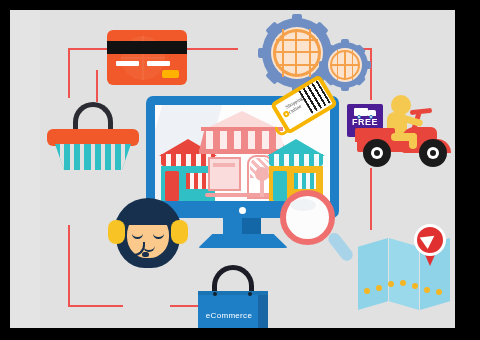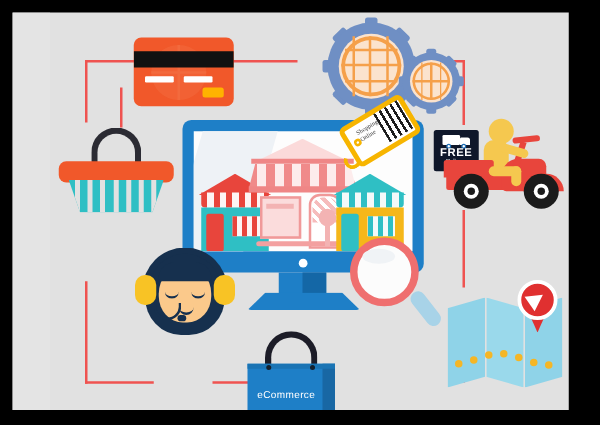--- a/index.html
+++ b/index.html
@@ -124,21 +124,21 @@
   #tag .hole{position:absolute;left:6px;top:14px;width:6px;height:6px;border-radius:50%;
      border:2px solid #f7b500;box-sizing:border-box;}
   #tag .bc{position:absolute;right:5px;top:4px;width:22px;height:26px;
      background:repeating-linear-gradient(90deg,#1d1d1d 0 2px,#fff 2px 5px);}
   #tag .txt{position:absolute;left:12px;top:9px;width:36px;font-size:5px;color:#444;
      line-height:6px;font-family:"Liberation Serif",serif;}
   #tag .hook{position:absolute;left:-9px;top:20px;width:14px;height:14px;
      border:3px solid #f7b500;border-radius:50%;border-top-color:transparent;border-right-color:transparent;box-sizing:border-box;}
 
   
-  #freebox{left:337px;top:94px;width:36px;height:33px;background:#0f172a;border-radius:2px;}
+  #freebox{left:337px;top:94px;width:36px;height:33px;background:#4c1d95;border-radius:2px;}
   #freebox .truck{position:absolute;left:7px;top:4px;width:22px;height:9px;}
   #freebox .truck .cab{position:absolute;right:0;top:2px;width:8px;height:6px;background:#fff;border-radius:1px 2px 0 0;}
   #freebox .truck .box{position:absolute;left:0;top:0;width:14px;height:8px;background:#fff;border-radius:1px;}
   #freebox .truck .wh{position:absolute;bottom:-2px;width:4px;height:4px;border-radius:50%;background:#fff;border:1px solid #1d6fb8;box-sizing:border-box;}
   #freebox .free{position:absolute;left:0;top:13px;width:100%;text-align:center;color:#fff;
      font-size:9px;font-weight:bold;letter-spacing:.5px;}
   #freebox .del{position:absolute;left:0;top:23px;width:100%;text-align:center;color:#fff;
      font-size:5px;font-family:"Liberation Serif",serif;font-style:italic;}
 
   

